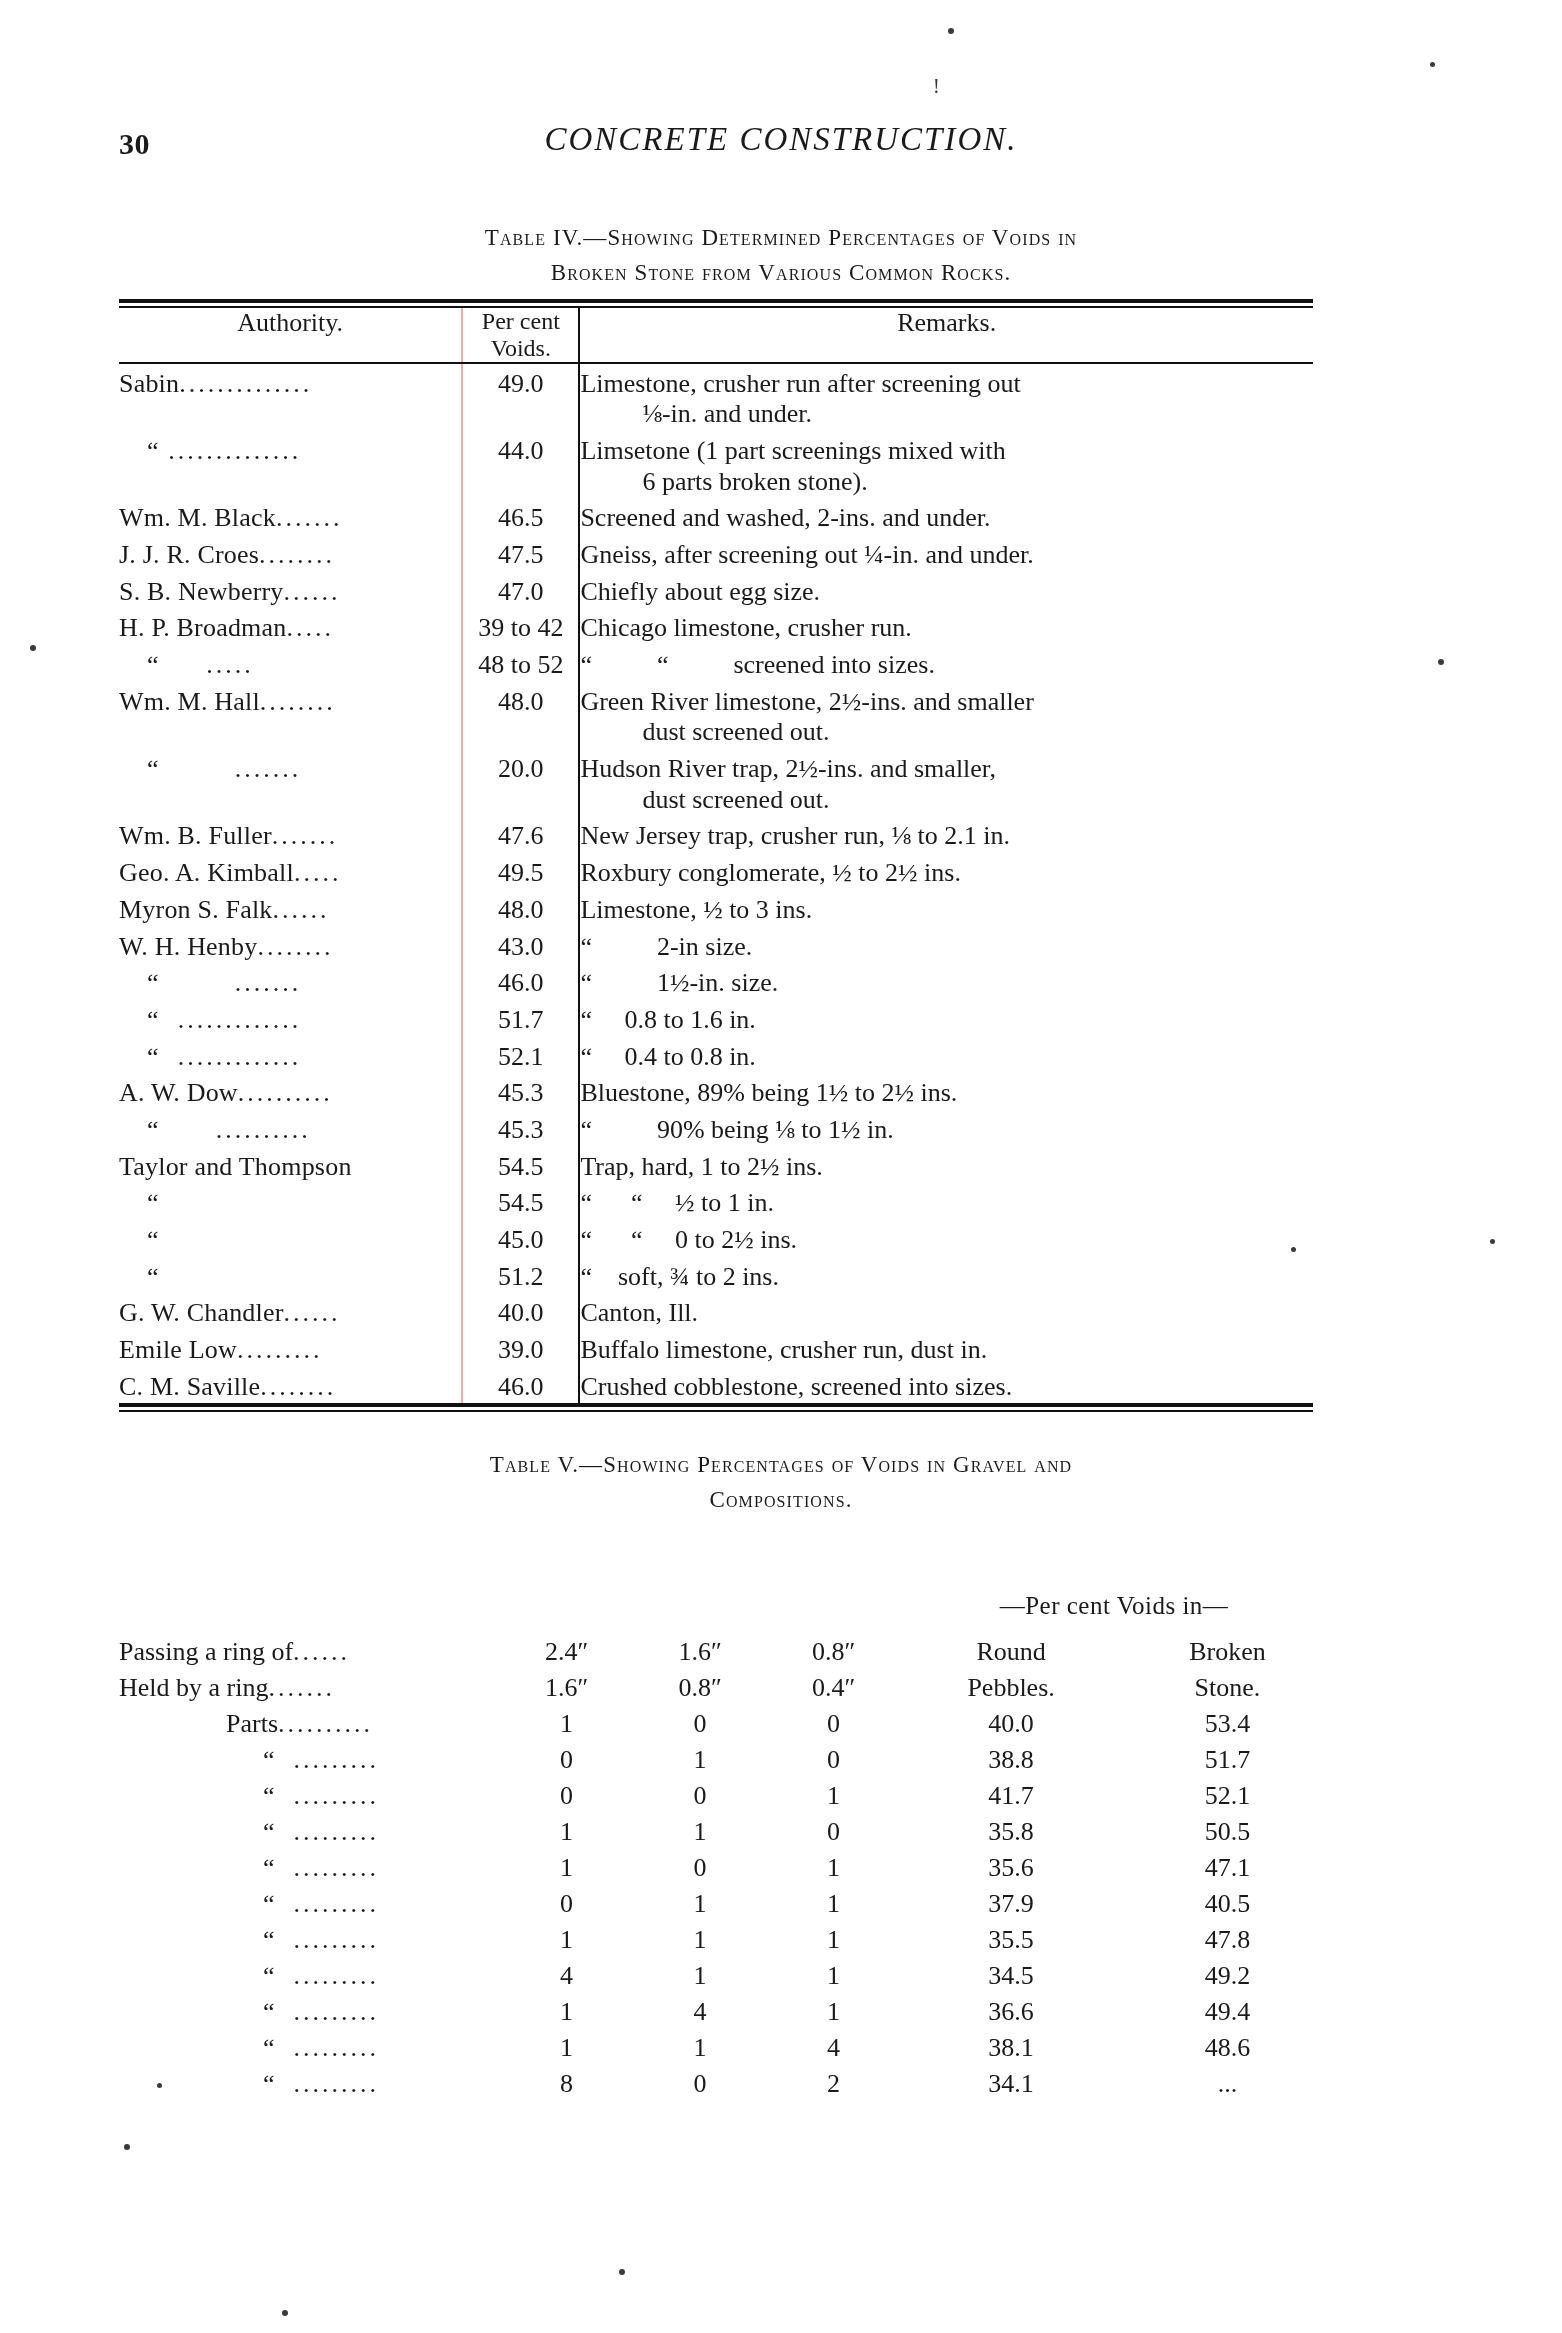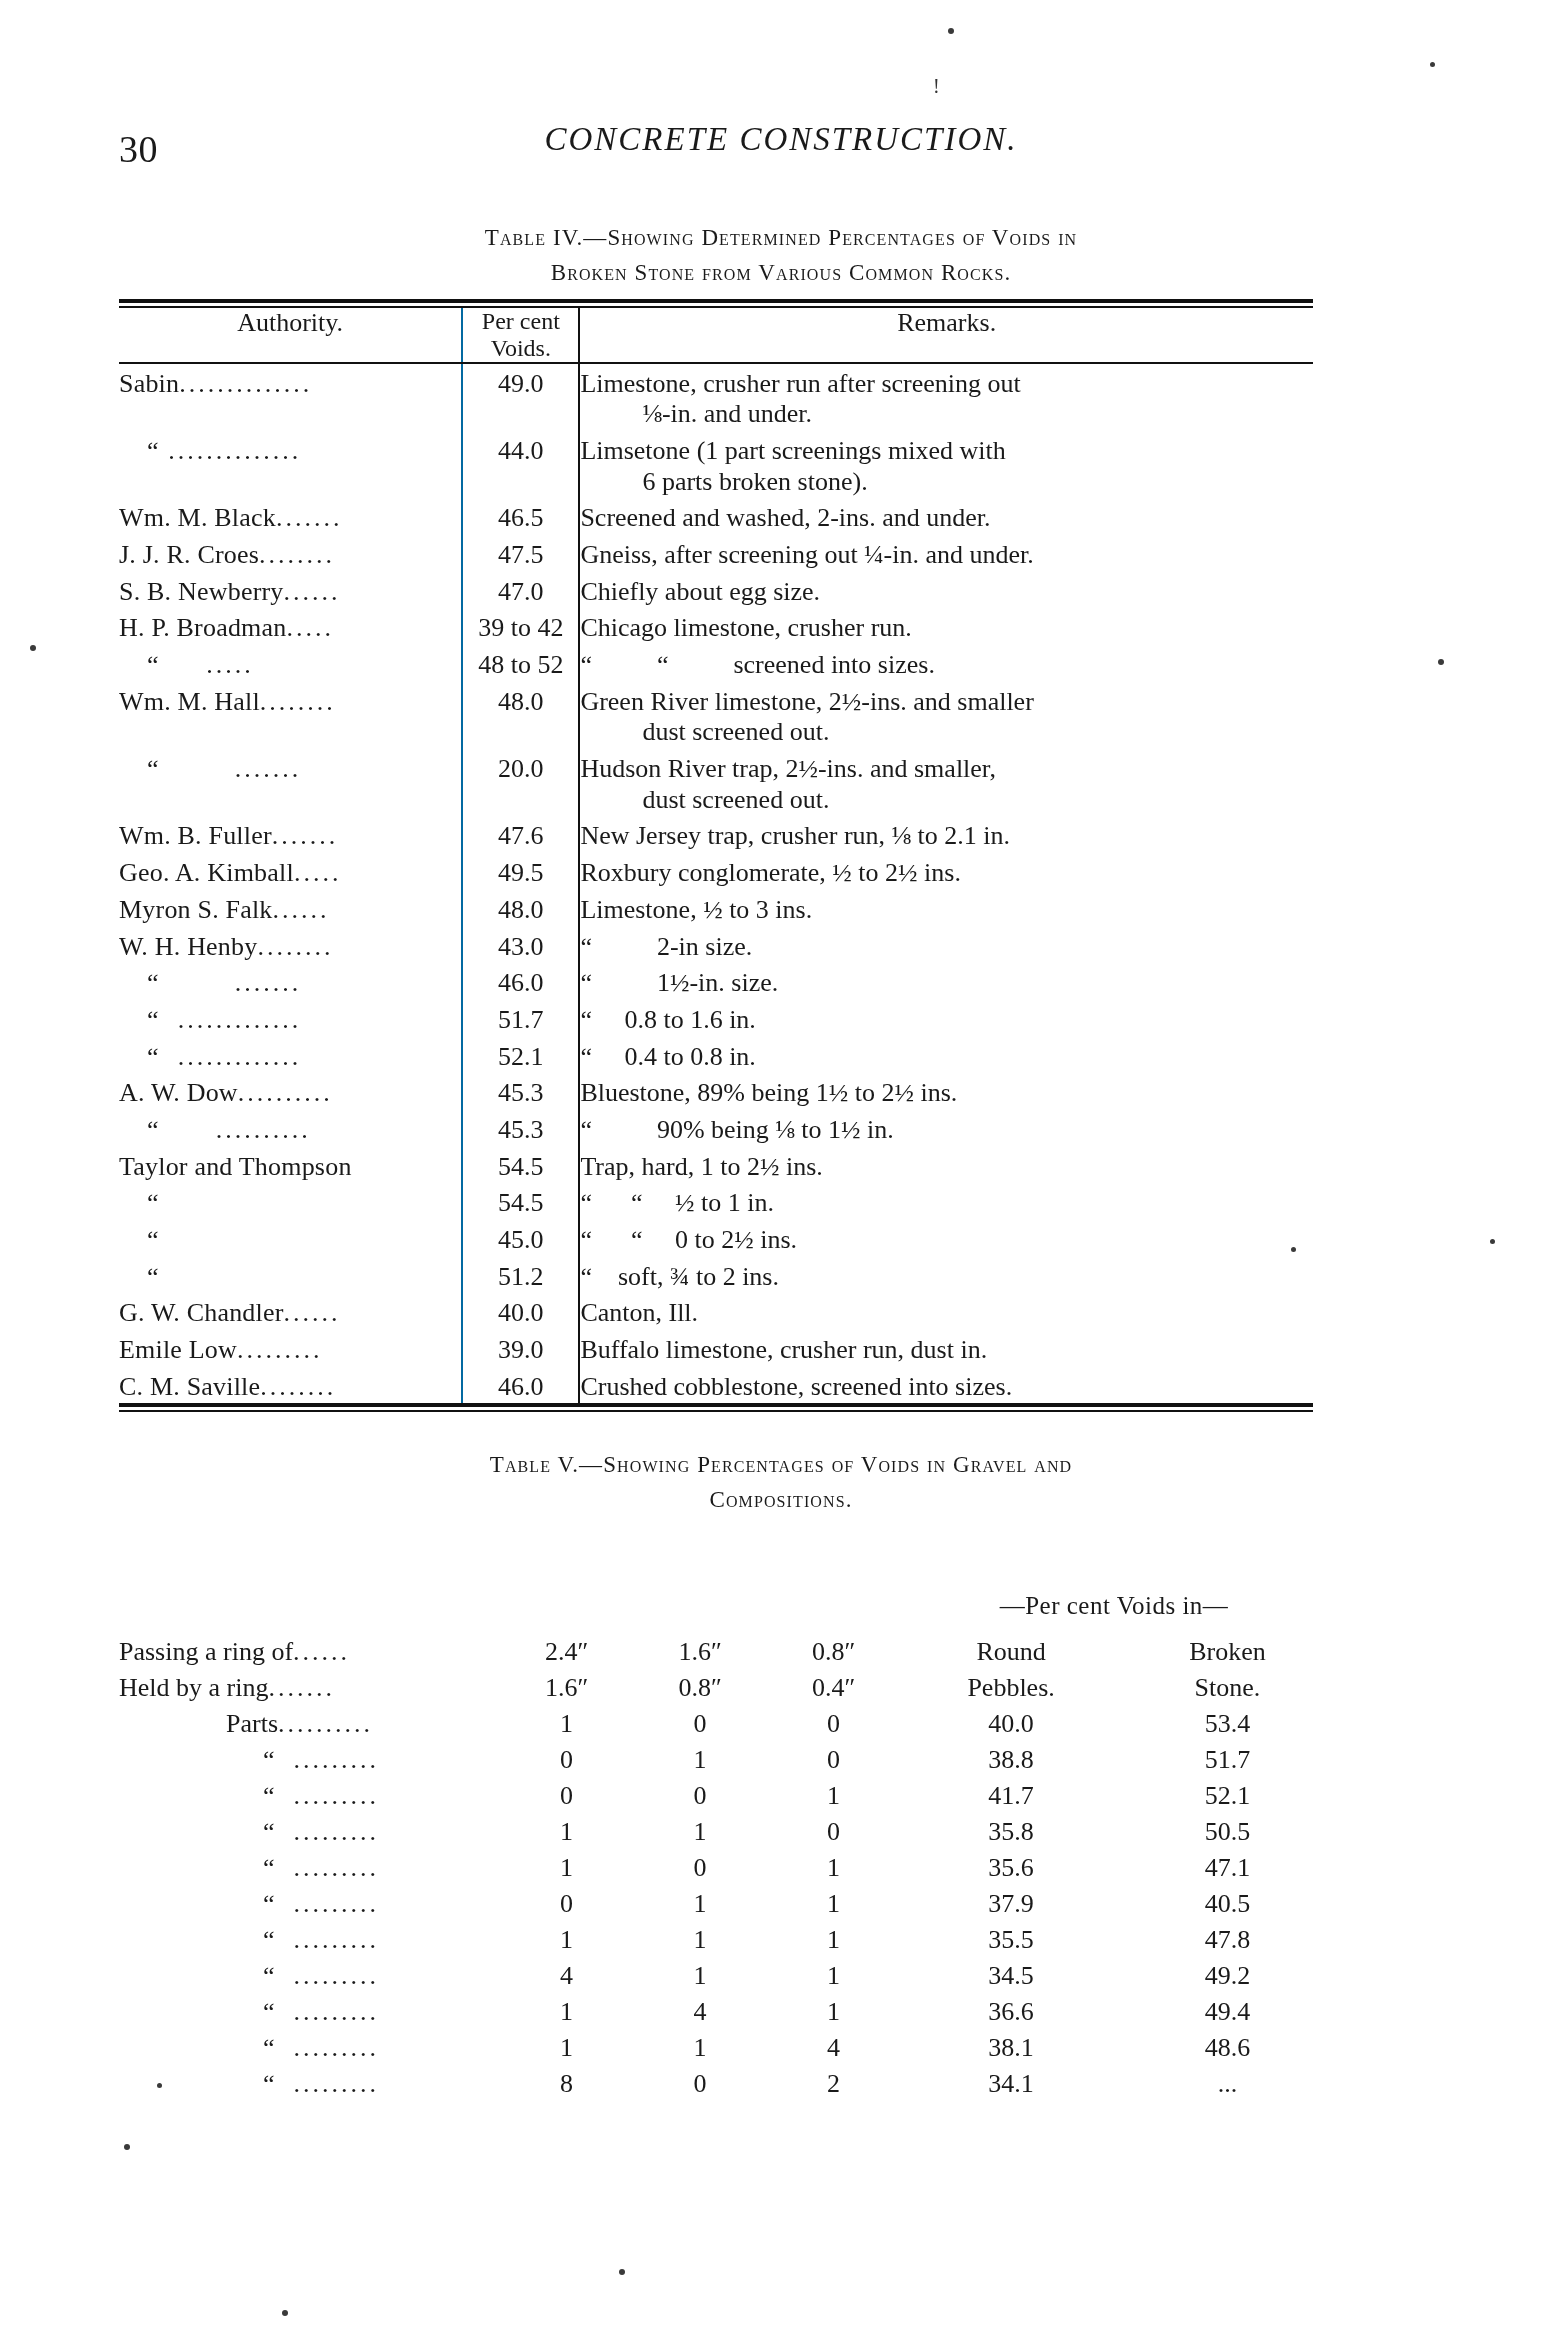--- a/index.html
+++ b/index.html
@@ -28,22 +28,22 @@
     position: absolute;
     top: 121px;
     left: 0;
     width: 1562px;
     height: 50px;
   }
   .folio {
     position: absolute;
     left: 119px;
     top: 6px;
-    font-size: 38px;
-    font-weight: normal;
+    font-size: 30px;
+    font-weight: bold;
     letter-spacing: 0.5px;
   }
   .book-title {
     position: absolute;
     left: 0;
     top: 0;
     width: 1562px;
     text-align: center;
     font-size: 33px;
     font-style: italic;
@@ -98,21 +98,21 @@
     font-size: 25px;
   }
   table.t4 td, table.t4 th {
     vertical-align: top;
     padding: 0;
   }
   .col-auth { width: 343px; }
   .col-pct  { width: 117px; }
   .col-rem  { width: 733px; }
 
-  .vline-l { border-left: 2px solid #0369a1; }
+  .vline-l { border-left: 2px solid #fca5a5; }
   .vline-r { border-right: 2px solid #111; }
 
   .hdr-cell {
     text-align: center;
     font-size: 26px;
     padding: 12px 0 10px 0;
     font-weight: normal;
   }
   .hdr-pct {
     font-size: 24px;

